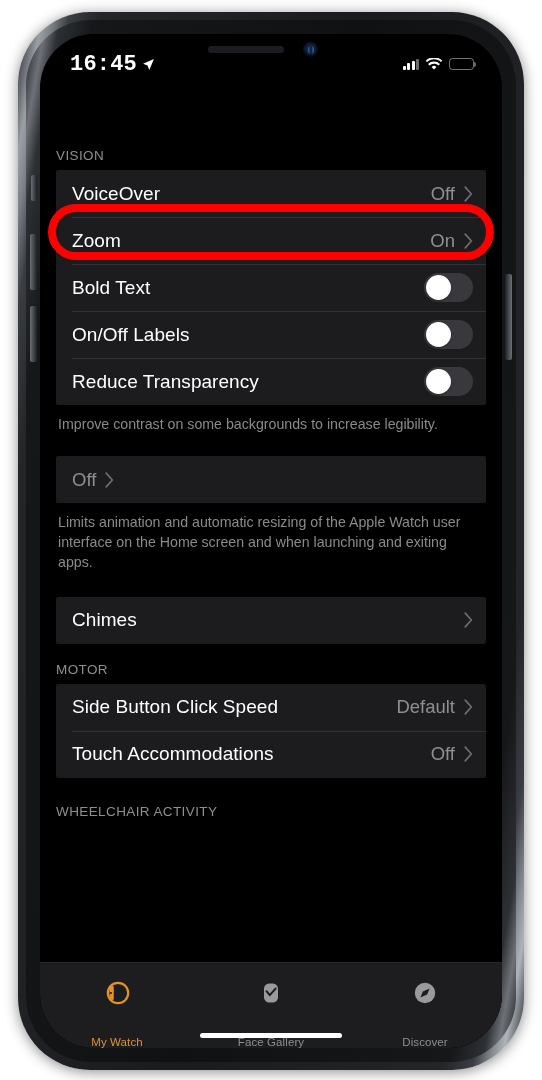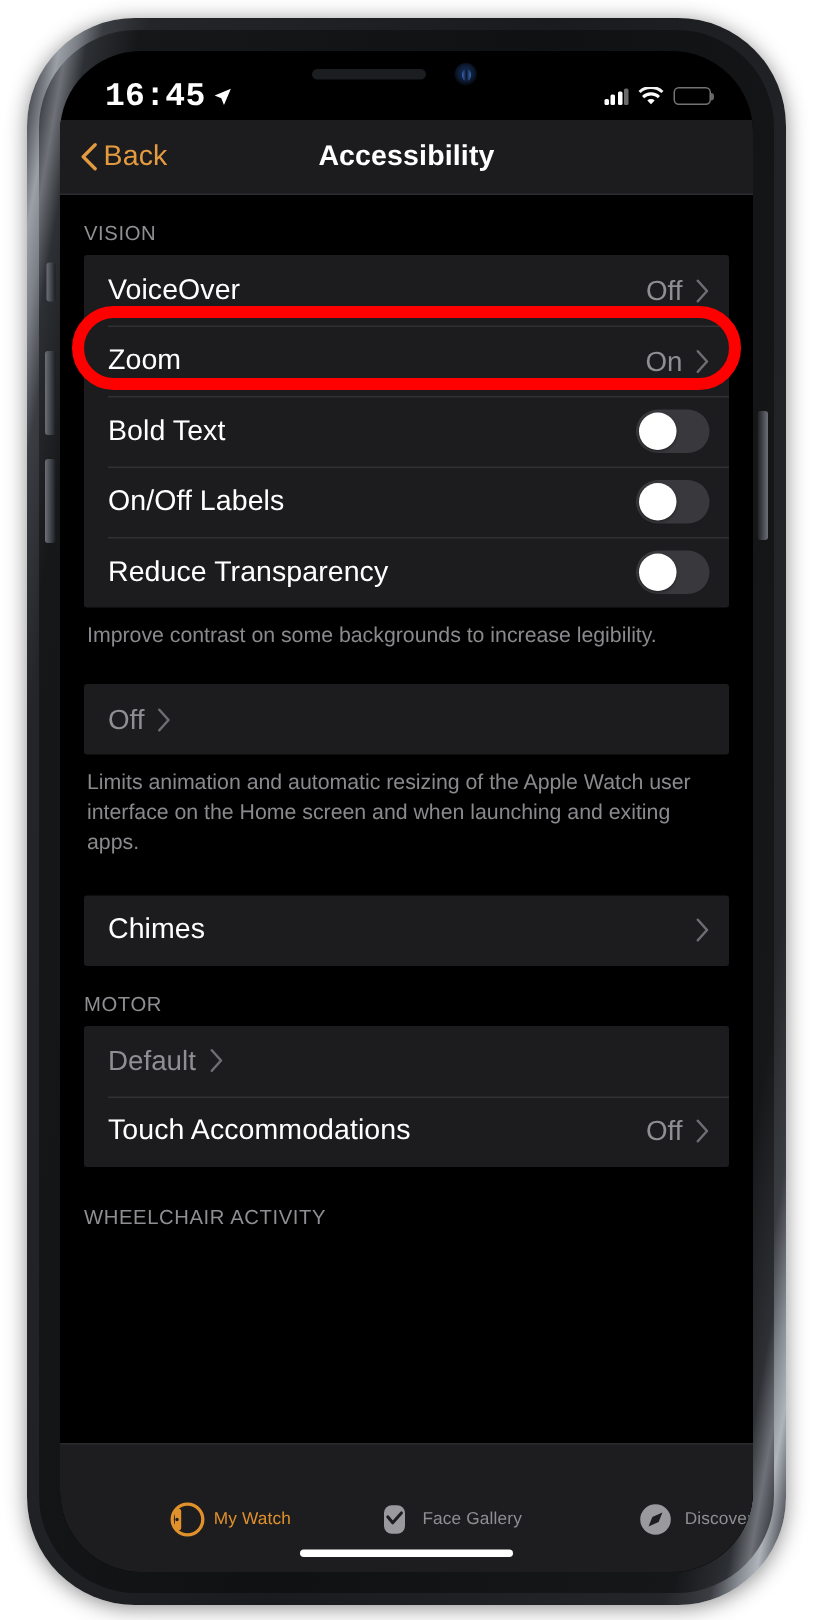--- a/index.html
+++ b/index.html
@@ -181,22 +181,22 @@
   }
 
   
   #tab-bar {
     position: absolute; left: 0; right: 0; bottom: 0; height: 86px;
     background: #1d1d1f;
     border-top: .5px solid #2a2a2c;
     display: flex; z-index: 25;
   }
   .tab {
-    flex: 1; display: flex; flex-direction: row;
-    align-items: center; justify-content: flex-end;
+    flex: 1; display: flex; flex-direction: column;
+    align-items: center; justify-content: space-between;
     padding-top: 14px; gap: 3px; cursor: pointer;
   }
   .tab-icon { width: 32px; height: 32px; display: block; }
   .tab-label { font-size: 11.5px; color: #8e8e93; letter-spacing: .1px; }
   .tab.active .tab-label { color: #e0912c; }
   #home-indicator {
     position: absolute; left: 50%; transform: translateX(-50%);
     bottom: 10px; width: 142px; height: 5.5px;
     border-radius: 3px; background: #fff; z-index: 26;
   }
@@ -237,29 +237,20 @@
           <path d="M10 12.6 7.3 9.7a3.9 3.9 0 0 1 5.4 0L10 12.6z" fill="#fff"></path>
           <path d="M10 6.1c1.9 0 3.7.75 5.05 2.05l1.6-1.7A9.35 9.35 0 0 0 10 3.75a9.35 9.35 0 0 0-6.65 2.7l1.6 1.7A7.15 7.15 0 0 1 10 6.1z" fill="#fff"></path>
           <path d="M10 1.2c2.95 0 5.7 1.15 7.75 3.1l1.5-1.6A13.1 13.1 0 0 0 10-1a13.1 13.1 0 0 0-9.25 3.7l1.5 1.6A10.9 10.9 0 0 1 10 1.2z" fill="#fff" opacity=".95"></path>
         </svg>
         <span id="battery-shell">
           <span id="battery-fill" style="width: 45%;"></span>
         </span>
       </div>
     </div>
 
-    <div id="nav-bar">
-      <div id="back-button">
-        <svg id="back-chevron" viewBox="0 0 12 20">
-          <path d="M10.3 1.3 1.6 10l8.7 8.7" fill="none" stroke="#e49b3f" stroke-width="2.4" stroke-linecap="round" stroke-linejoin="round"></path>
-        </svg>
-        <span id="back-label">Back</span>
-      </div>
-      <div id="nav-title">Accessibility</div>
-    </div>
 
     <div id="content">
 
       <div class="section-header">VISION</div>
       <div class="group">
 
         <div class="row">
           <span class="row-label">VoiceOver</span>
           <span class="row-right">
             <span class="row-value">Off</span>
@@ -327,20 +318,21 @@
             <svg class="chev" viewBox="0 0 10 18">
               <path d="M1.3 1.3 8.2 9l-6.9 7.7" fill="none" stroke="#6d6d72" stroke-width="1.9" stroke-linecap="round" stroke-linejoin="round"></path>
             </svg>
           </span>
         </div>
       </div>
 
       <div class="section-header">MOTOR</div>
       <div class="group">
         <div class="row">
+          <span class="row-label">Side Button Click Speed</span>
           <span class="row-right">
             <span class="row-value">Default</span>
             <svg class="chev" viewBox="0 0 10 18">
               <path d="M1.3 1.3 8.2 9l-6.9 7.7" fill="none" stroke="#6d6d72" stroke-width="1.9" stroke-linecap="round" stroke-linejoin="round"></path>
             </svg>
           </span>
         </div>
         <div class="row">
           <span class="row-label">Touch Accommodations</span>
           <span class="row-right">

